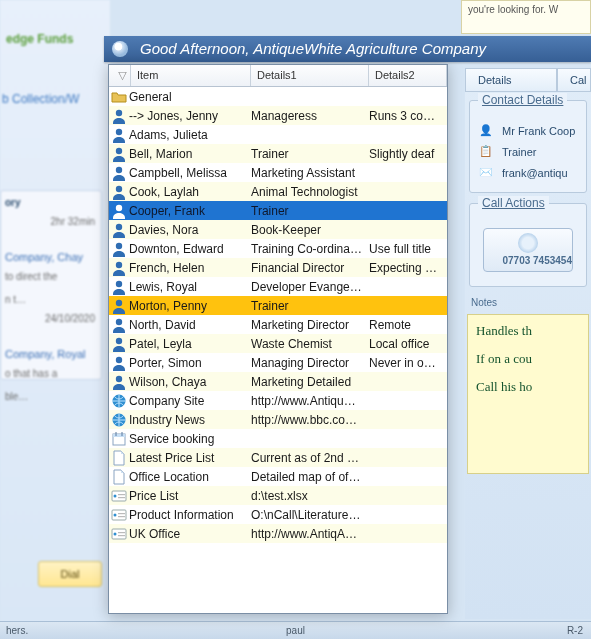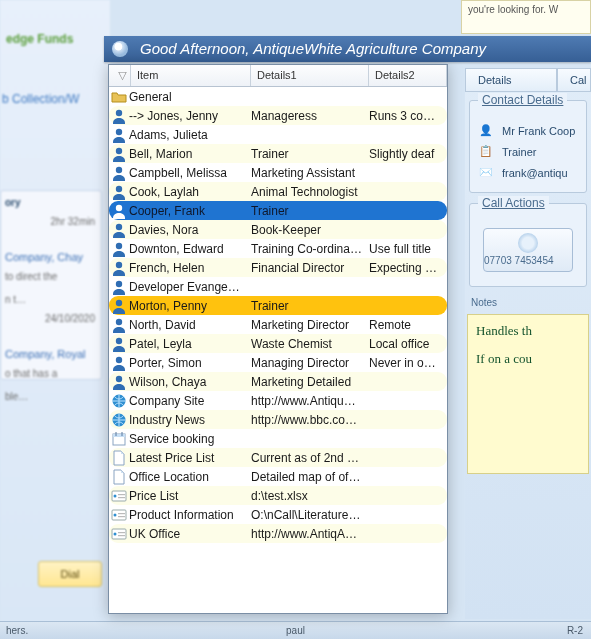--- a/index.html
+++ b/index.html
@@ -79,21 +79,21 @@
   }
   .rc-group .lbl {
     position:absolute; top:-8px; left:8px; background:#eaf2fb; padding:0 4px;
     font-size:12px; color:#4a6c8e;text-decoration:underline;
   }
   .rc-group .row { display:flex; align-items:center; gap:6px; margin:2px 0; }
   .rc-group .ic { width:14px; height:14px; flex:none; }
   .call-btn {
     margin:6px auto; width:90px; height:44px; border:1px solid #a7bdd6;
     border-radius:4px; background:linear-gradient(#f8fbff,#dfeaf6);
-    text-align:left; padding-top:4px; color:#4a6c8e; font-size:10px;
+    text-align:right; padding-top:4px; color:#4a6c8e; font-size:10px;font-weight:bold;
   }
   .call-btn .ph { width:20px;height:20px;margin:0 auto 2px;
     background: radial-gradient(circle,#e7f1fb 40%,#b9d3ec 70%); border-radius:50%;}
   .notes {
     margin:6px 2px; background:#fffbcf; border:1px solid #d7d08a;
     height:160px; padding:8px; color:#14532d; font-size:13px;
     font-family:"Comic Sans MS","Segoe Script",cursive;
   }
   .notes div { margin-bottom:12px; white-space:nowrap; overflow:hidden; }
 
@@ -126,21 +126,20 @@
   .col-d1    { width:118px; }
   .col-d2    { flex:1; border-right:none; }
 
   .lb-body {
     position:absolute; top:22px; left:0; right:0; bottom:0;
     overflow:hidden; font-size:12px;
   }
   .row {
     display:flex; align-items:center; height:19px;
     white-space:nowrap;
-    border-radius:9px;
   }
   .row.alt { background:#fdfde8; }
   .row.sel-blue { background:#1f74d1; color:#fff; }
   .row.sel-blue .cell { color:#0f172a; }
   .row.sel-gold { background:#ffc20e; }
   .row .ic {
     width:20px; height:18px; flex:none; display:flex;
     align-items:center; justify-content:center;
   }
   .row .cell { overflow:hidden; text-overflow:ellipsis; padding-right:6px; }
@@ -201,20 +200,21 @@
     <span class="lbl">Call Actions</span>
     <div class="call-btn">
       <div class="ph"></div>
       <div>07703 7453454</div>
     </div>
   </div>
   <div style="margin:8px 6px 2px;font-size:10px;color:#4a6c8e">Notes</div>
   <div class="notes">
     <div>Handles th</div>
     <div>If on a cou</div>
+    <div>Call his ho</div>
   </div>
 </div>
 
 <div class="status">
   <span class="l">hers.</span>
   <span class="c">paul</span>
   <span class="r">R-2</span>
 </div>
 
 <div class="listbox">
@@ -334,20 +334,21 @@
         <span class="cell c-d1">Financial Director</span>
         <span class="cell c-d2">Expecting baby …</span>
       </div>
       <div class="row">
         <span class="ic">
           <svg width="16" height="16">
             <circle cx="8" cy="5" r="3.2" fill="#2f6db3"></circle>
             <path fill="#2f6db3" d="M2 15c0-3.5 3-5 6-5s6 1.5 6 5v1H2z"></path>
           </svg>
         </span>
+        <span class="cell c-item">Lewis, Royal</span>
         <span class="cell c-d1">Developer Evangelist</span>
         <span class="cell c-d2"></span>
       </div>
       <div class="row sel-gold">
         <span class="ic">
           <svg width="16" height="16">
             <circle cx="8" cy="5" r="3.2" fill="#2f6db3"></circle>
             <path fill="#2f6db3" d="M2 15c0-3.5 3-5 6-5s6 1.5 6 5v1H2z"></path>
           </svg>
         </span>

